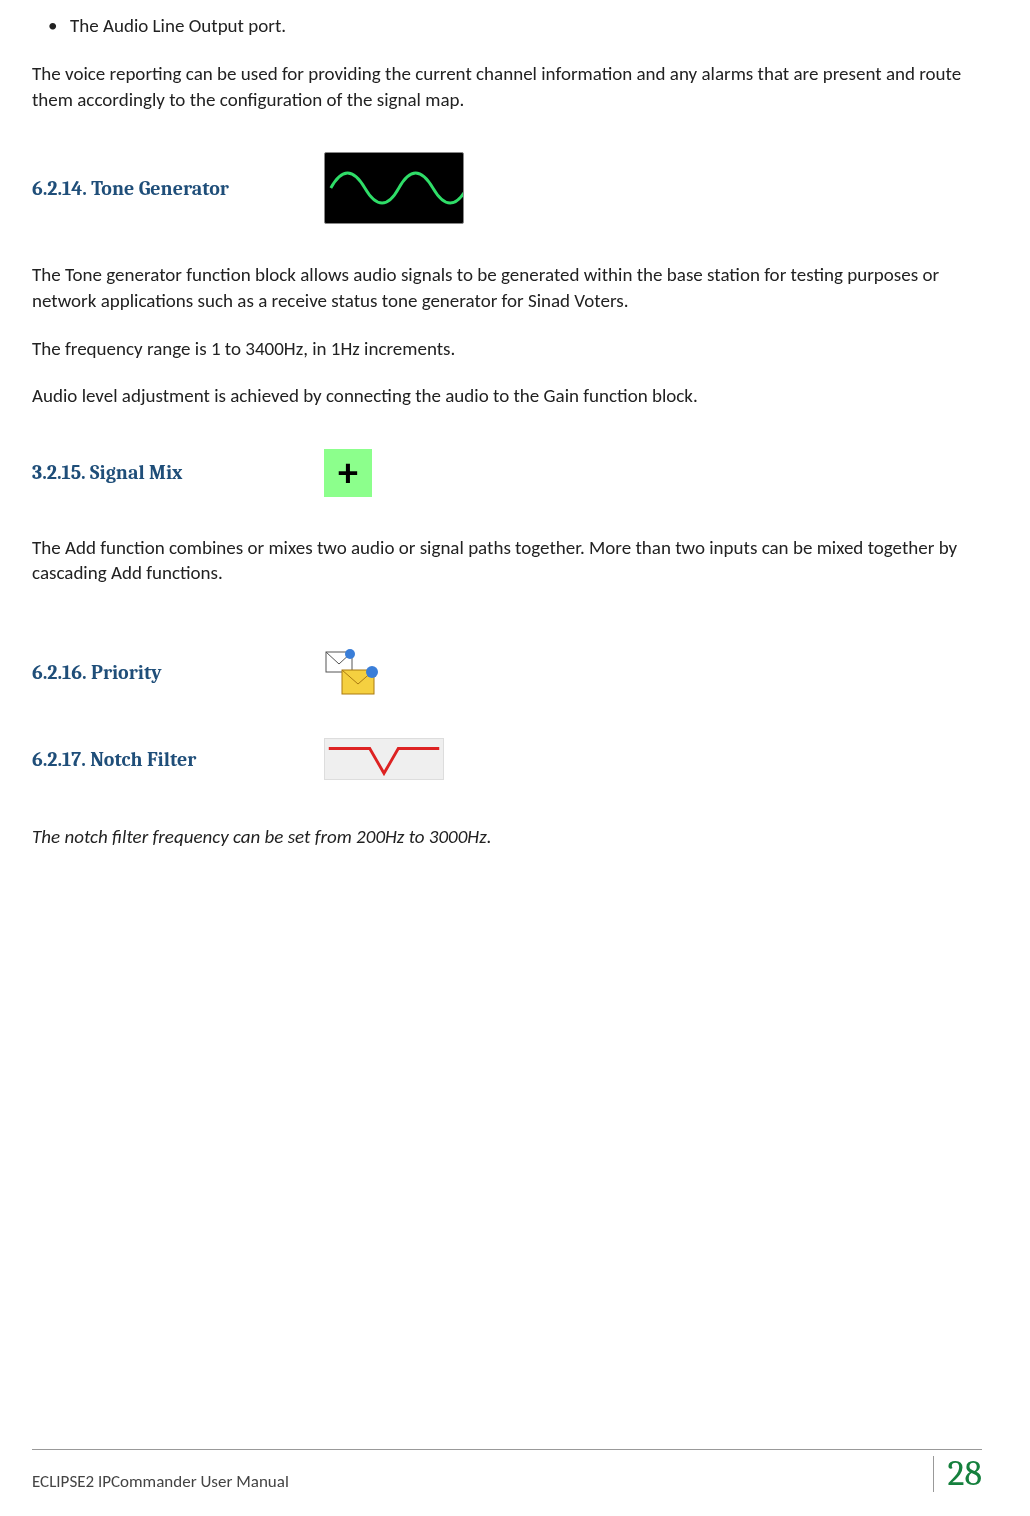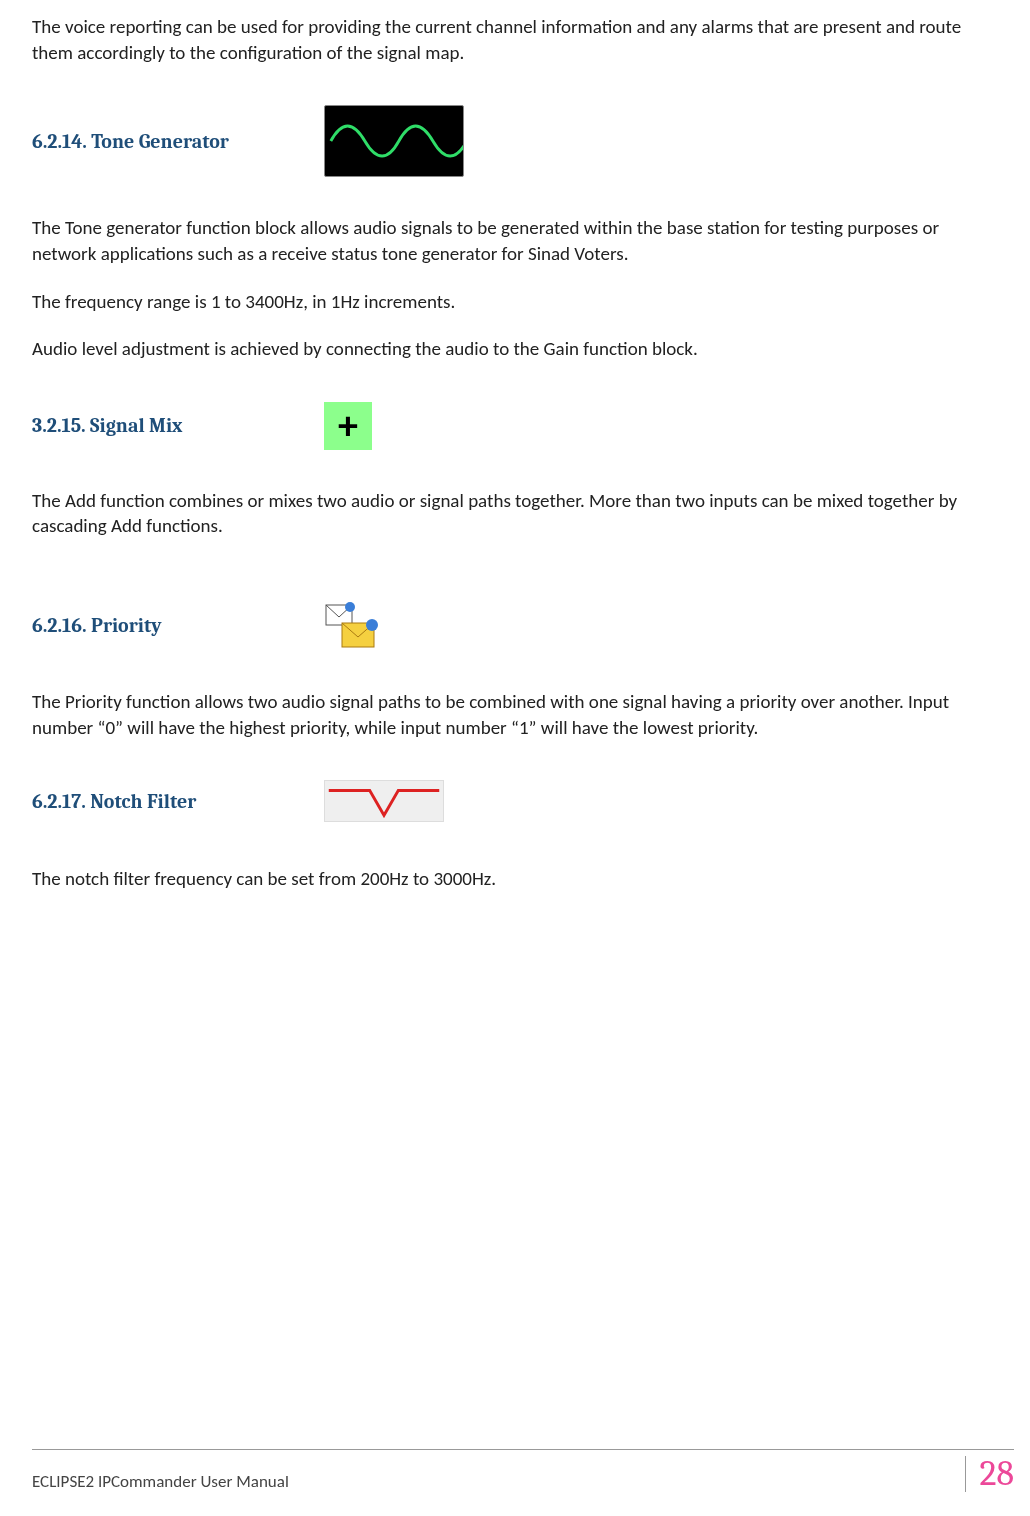--- a/index.html
+++ b/index.html
@@ -48,41 +48,44 @@
     
     .notch-icon { width: 120px; height: 42px; background: #efefef; border: 1px solid #ddd; }
     .notch-icon svg { width: 100%; height: 100%; }
     
     .highpass-icon { width: 120px; height: 42px; background: #efefef; border: 1px solid #ddd; }
     .highpass-icon svg { width: 100%; height: 100%; }
     .footer {
       position: absolute;
       bottom: 24px;
       left: 32px;
-      right: 16px;
+      right: 48px;
       display: flex;
       justify-content: space-between;
       align-items: flex-end;
       border-top: 1px solid #999;
       padding-top: 6px;
     }
     .footer-left { color: #444; font-size: 17px; }
     .footer-right {
-      color: #ec4899;
+      color: #15803d;
       font-size: 36px;
       font-family: Cambria, Georgia, serif;
       border-left: 1px solid #999;
       padding-left: 14px;
       line-height: 1;
     }
   </style>
 </head>
 <body>
 
 <div class="content">
+  <ul class="bullets">
+    <li>The Audio Line Output port.</li>
+  </ul>
 
   <p class="body"> The voice reporting can be used for providing the current channel information and any alarms that are present and route them accordingly to the configuration of the signal map.</p>
 
   <div class="section-row">
     <div class="section-heading">6.2.14. Tone Generator</div>
     <div class="icon-box wave-icon">
       <svg viewBox="0 0 140 72">
         <rect width="140" height="72" fill="#000"></rect>
         <path d="M 5 36 Q 22 5, 40 36 T 75 36 T 110 36 T 145 36" stroke="#2fdd68" stroke-width="3" fill="none"></path>
       </svg>
@@ -106,31 +109,30 @@
       <svg viewBox="0 0 56 52">
         <rect x="2" y="6" width="26" height="20" fill="#fff" stroke="#555" stroke-width="1"></rect>
         <path d="M2 6 L15 18 L28 6" stroke="#555" fill="none"></path>
         <circle cx="26" cy="8" r="5" fill="#3a7ed8"></circle>
         <rect x="18" y="24" width="32" height="24" fill="#f5d040" stroke="#aa7a10" stroke-width="1"></rect>
         <path d="M18 24 L34 38 L50 24" stroke="#aa7a10" fill="none"></path>
         <circle cx="48" cy="26" r="6" fill="#3a7ed8"></circle>
       </svg>
     </div>
   </div>
-  <p class="body">The Priority function allows two audio signal paths to be combined with one signal having a priority over another.  Input number “0” will have the highest priority, while input number “1” will have the lowest priority.</p>
 
   <div class="section-row">
     <div class="section-heading">6.2.17. Notch Filter</div>
     <div class="icon-box notch-icon">
       <svg viewBox="0 0 120 42">
         <path d="M 2 10 L 45 10 L 60 36 L 75 10 L 118 10" stroke="#d22" stroke-width="3" fill="none"></path>
       </svg>
     </div>
   </div>
-  <p class="body" style="margin-top:44px;">The notch filter frequency can be set from 200Hz to 3000Hz.</p>
+  <p class="body" style="margin-top:44px;font-style:italic;">The notch filter frequency can be set from 200Hz to 3000Hz.</p>
 
 
 </div>
 
 <div class="footer">
   <div class="footer-left">ECLIPSE2 IPCommander User Manual</div>
   <div class="footer-right">28</div>
 </div>
 
 </body></html>

